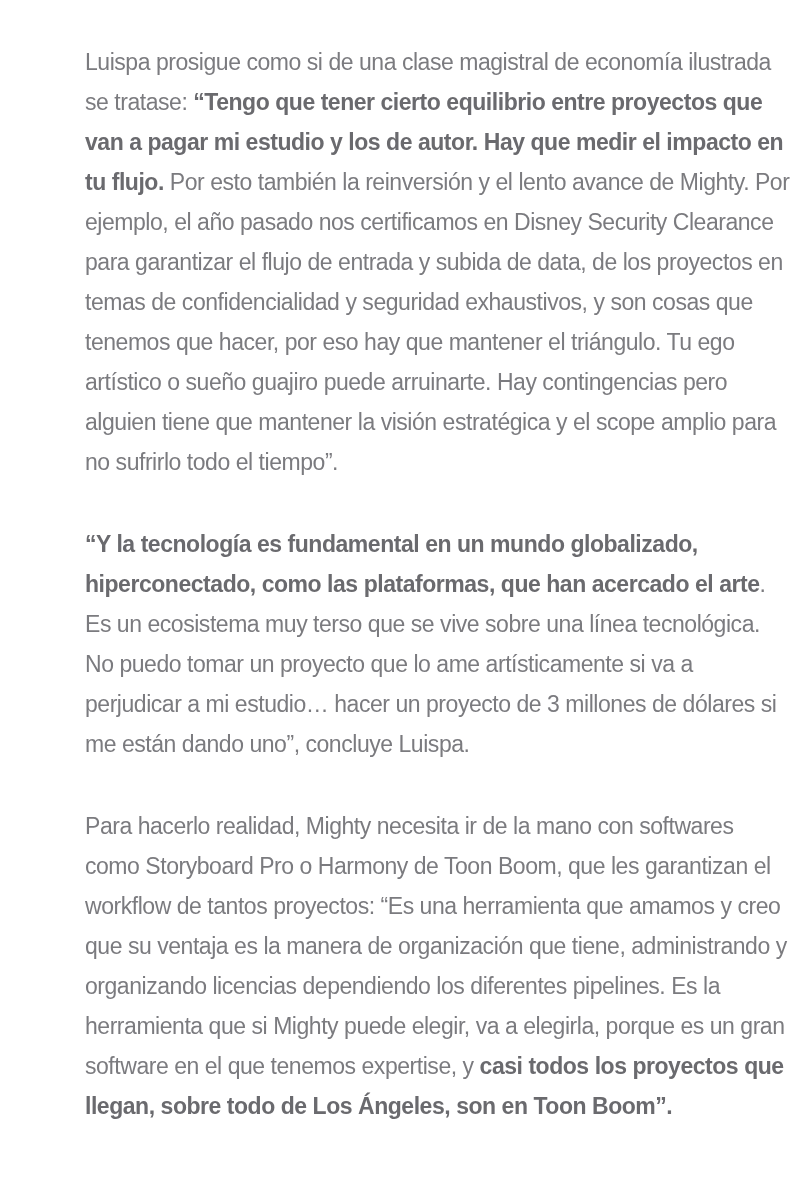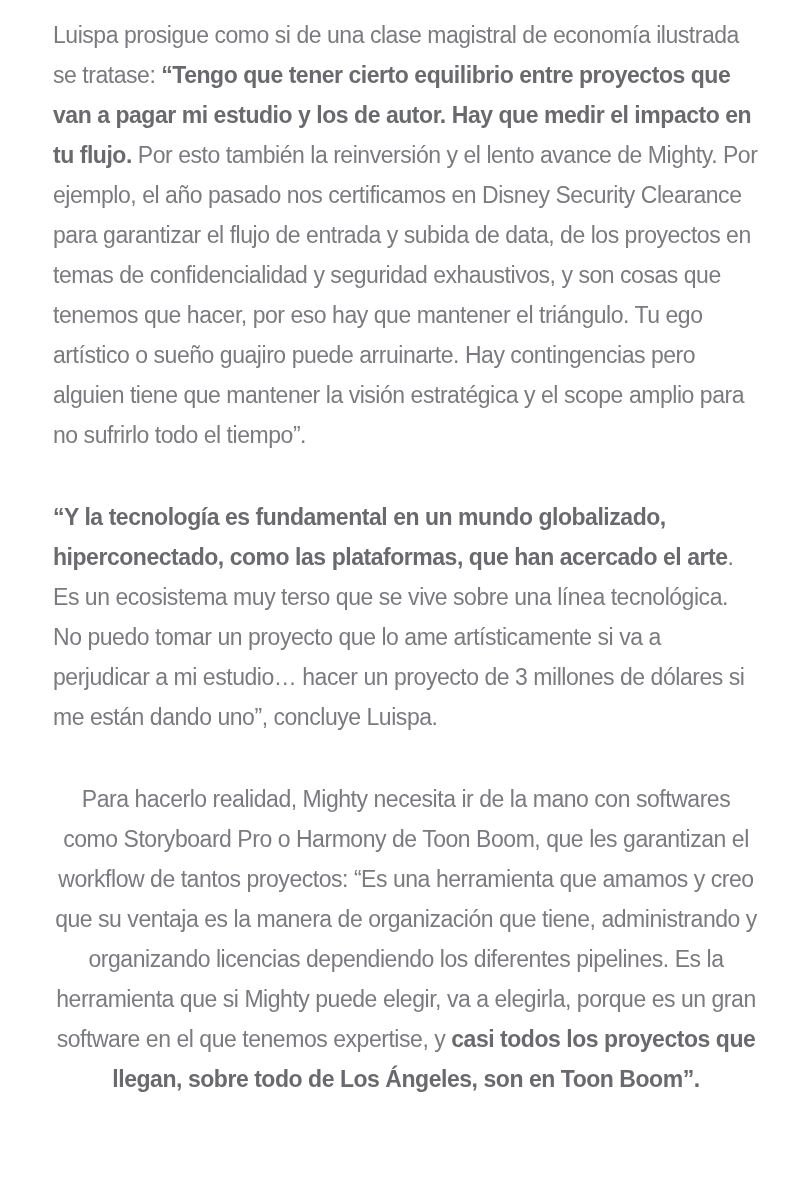--- a/index.html
+++ b/index.html
@@ -9,35 +9,35 @@
   }
   body {
     width: 800px;
     height: 1196px;
     overflow: hidden;
     font-family: "Liberation Sans", "DejaVu Sans", sans-serif;
   }
   .article {
     box-sizing: border-box;
     width: 760px;
-    padding: 15px 0 0 53px;
+    padding: 42px 0 0 53px;
+    margin-left: 32px;
   }
   .para {
     margin: 0 0 42px 0;
     width: 706px;
     font-size: 23px;
     line-height: 40px;
     letter-spacing: -0.02em;
     color: #7b7b7f;
     font-weight: 400;
     text-align: left;
   }
   .para:last-child {
     margin-bottom: 0;
-    text-align: center;
   }
   .b {
     font-weight: 700;
     color: #6a6a6e;
   }
 </style>
 </head>
 <body>
 
 <div class="article">

